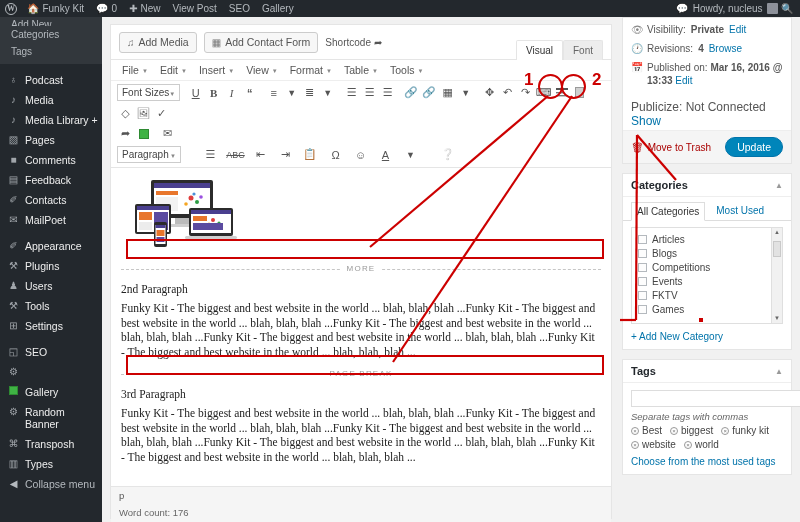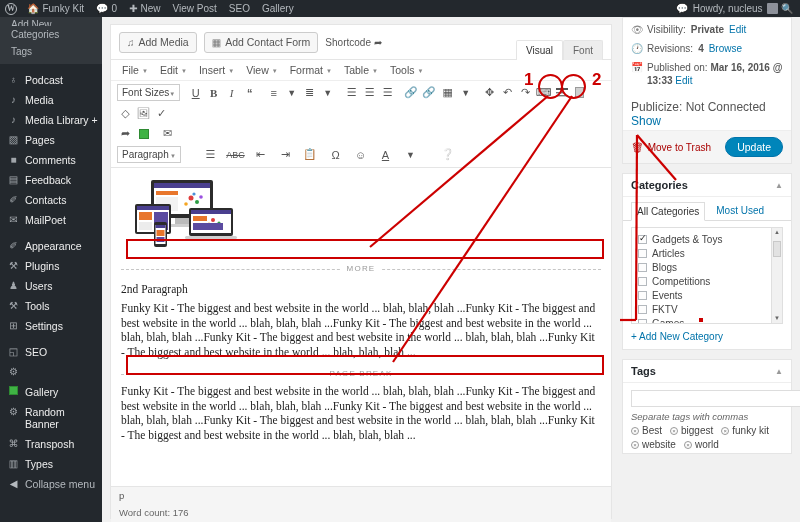--- a/index.html
+++ b/index.html
@@ -461,20 +461,21 @@
           <span>MORE</span>
         </div>
 
         <div class="para-title">2nd Paragraph</div>
         <div class="body-para">Funky Kit - The biggest and best website in the world ... blah, blah, blah ...Funky Kit - The biggest and best website in the world ... blah, blah, blah ...Funky Kit - The biggest and best website in the world ... blah, blah, blah ...Funky Kit - The biggest and best website in the world ... blah, blah, blah ...Funky Kit - The biggest and best website in the world ... blah, blah, blah ...</div>
 
         <div class="wp-sep">
           <span>PAGE BREAK</span>
         </div>
 
+        <div class="para-title">3rd Paragraph</div>
         <div class="body-para">Funky Kit - The biggest and best website in the world ... blah, blah, blah ...Funky Kit - The biggest and best website in the world ... blah, blah, blah ...Funky Kit - The biggest and best website in the world ... blah, blah, blah ...Funky Kit - The biggest and best website in the world ... blah, blah, blah ...Funky Kit - The biggest and best website in the world ... blah, blah, blah ...</div>
       </div>
 
       <div class="editor-footer-status">p</div>
       <div class="editor-footer">
         <span>Word count: 176</span>
       </div>
     </div>
   </div>
 
@@ -520,24 +521,20 @@
       <div class="box-head">
         <h3>Categories</h3>
         <span class="box-toggle">▲</span>
       </div>
       <div class="cat-tabs">
         <div class="cat-tab active">All Categories</div>
         <div class="cat-tab">Most Used</div>
       </div>
       <div class="cat-list">
         <div class="cat-scroll" id="cat-scroll">
-            <div class="cat-item">
-              <span class="cbx checked"></span>
-              <span>Gadgets &amp; Toys</span>
-            </div>
             <div class="cat-item">
               <span class="cbx"></span>
               <span>Articles</span>
             </div>
             <div class="cat-item">
               <span class="cbx"></span>
               <span>Blogs</span>
             </div>
             <div class="cat-item">
               <span class="cbx"></span>
@@ -590,20 +587,21 @@
           </span>
           <span class="chip">
             <span class="x">×</span>
             <span>website</span>
           </span>
           <span class="chip">
             <span class="x">×</span>
             <span>world</span>
           </span>
         </div>
+      <span class="choose-tags">Choose from the most used tags</span>
     </div>
   </div>
 
   <div class="anno-layer">
     <svg width="800" height="522" style="position:absolute;top:0;left:0;">
       <line x1="548" y1="96" x2="370" y2="247" stroke="#cc0000" stroke-width="2.2"></line>
       <line x1="570" y1="96" x2="370" y2="247" stroke="#cc0000" stroke-width="0"></line>
       <line x1="572" y1="96" x2="393" y2="362" stroke="#cc0000" stroke-width="2.2"></line>
       <line x1="637" y1="135" x2="676" y2="180" stroke="#cc0000" stroke-width="2.2"></line>
       <line x1="637" y1="135" x2="636" y2="320" stroke="#cc0000" stroke-width="2.2"></line>

